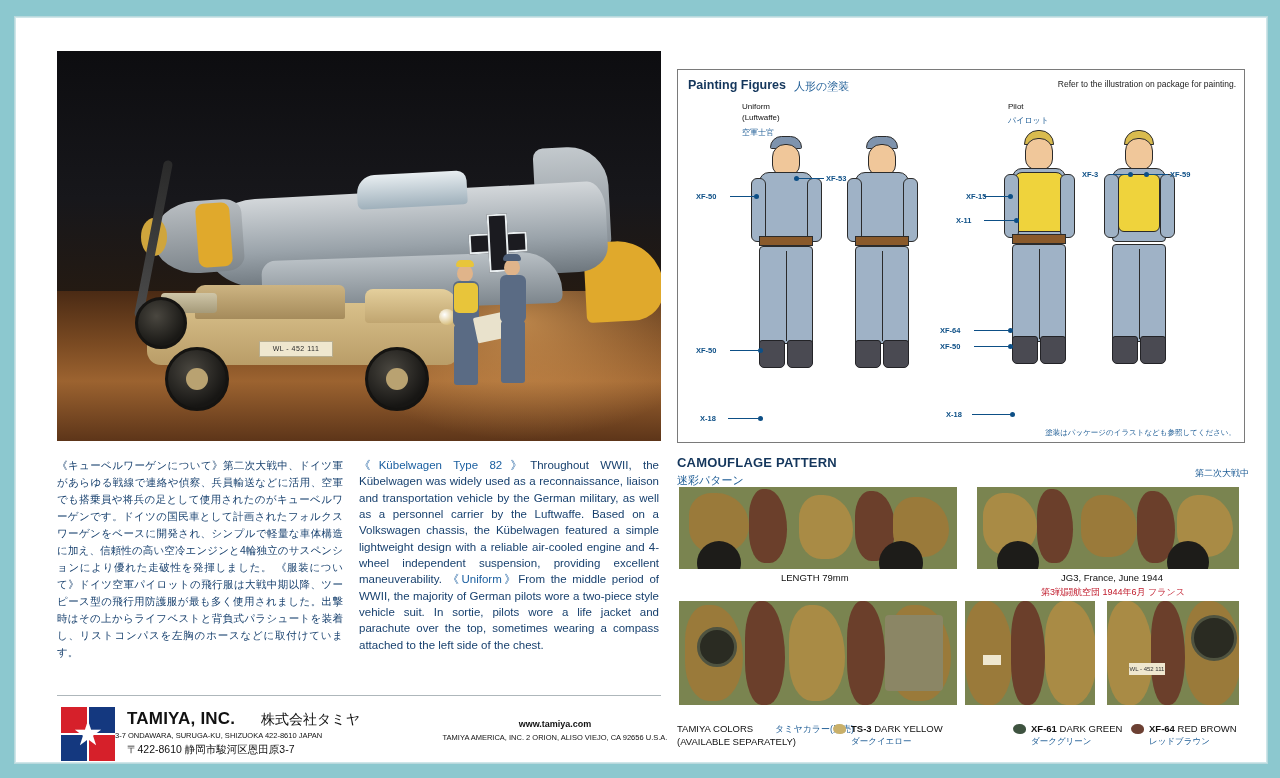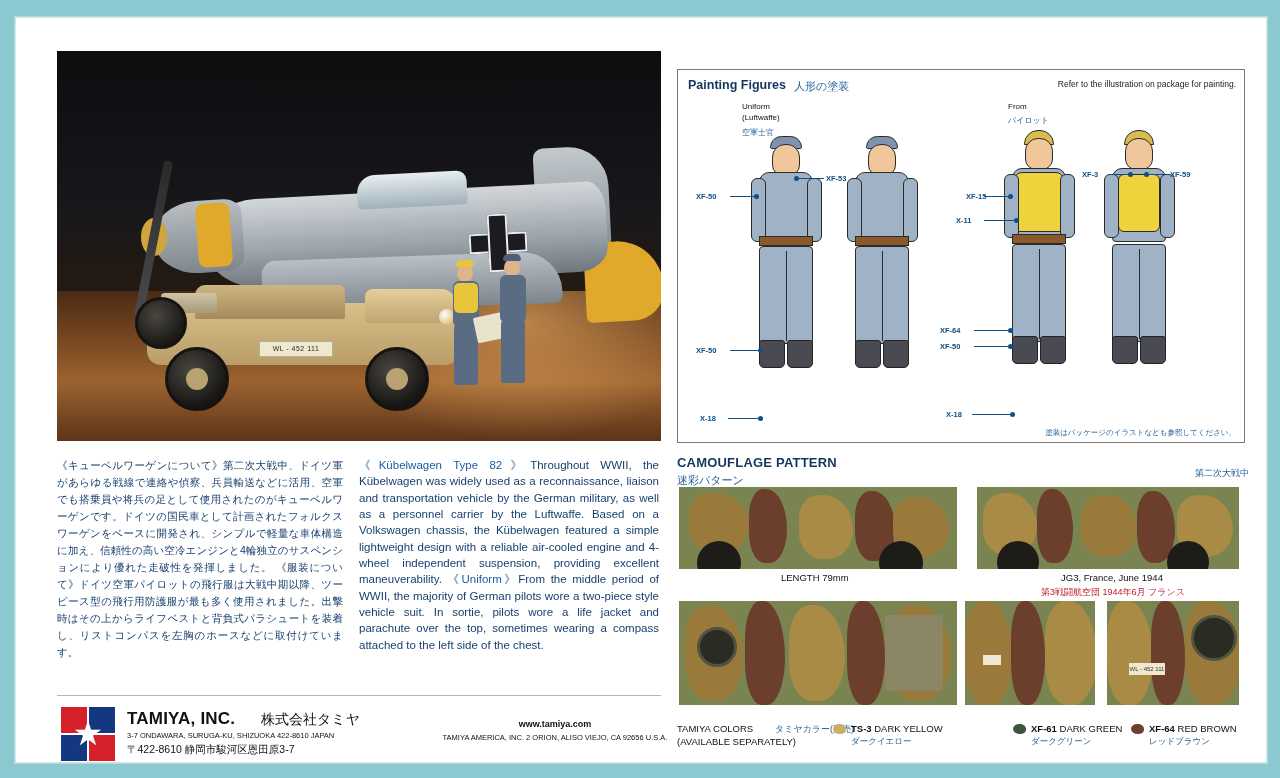--- a/index.html
+++ b/index.html
@@ -204,21 +204,21 @@
   .sb1 { left:0; top:0; background:#d6202a; }
   .sb2 { left:28px; top:0; background:#14387f; }
   .sb3 { left:0; top:28px; background:#14387f; }
   .sb4 { left:28px; top:28px; background:#d6202a; }
   .star {
     position:absolute; left:9px; top:9px; width:36px; height:36px; color:#fff;
     font-size:34px; line-height:34px; text-align:center;
   }
   .tam-name { position:absolute; left:112px; top:692px; font-size:17px; font-weight:bold; color:#111; letter-spacing:.2px; }
   .tam-name-jp { position:absolute; left:246px; top:694px; font-size:14px; color:#111; }
-  .tam-addr1 { position:absolute; left:112px; top:714px; font-size:7.5px; color:#111; }
+  .tam-addr1 { position:absolute; left:100px; top:714px; font-size:7.5px; color:#111; }
   .tam-addr2 { position:absolute; left:112px; top:726px; font-size:10.5px; color:#111; }
   .web { position:absolute; left:452px; top:702px; width:176px; text-align:center; font-size:9px; font-weight:bold; color:#111; }
   .web2 { position:absolute; left:406px; top:716px; width:268px; text-align:center; font-size:7.5px; color:#111; }
   .colors-hdr { position:absolute; left:662px; top:706px; font-size:9.5px; color:#111; }
   .colors-hdr2 { position:absolute; left:662px; top:719px; font-size:9.5px; color:#111; }
   .colors-jp { position:absolute; left:760px; top:706px; font-size:9px; color:#1d5c95; }
   .paint { position:absolute; font-size:9.5px; color:#111; }
   .paint .code { font-weight:bold; }
   .paint .jp { font-size:8.5px; color:#1d5c95; }
   .blob { position:absolute; width:13px; height:10px; border-radius:50% 50% 45% 55%; }
@@ -280,21 +280,21 @@
 
     <div class="paintbox">
       <div class="pb-title">Painting Figures</div>
       <div class="pb-title-jp">人形の塗装</div>
       <div class="pb-note">Refer to the illustration on package for painting.</div>
 
       <div class="pb-label" style="left:64px; top:32px;">Uniform</div>
       <div class="pb-label" style="left:64px; top:43px;">(Luftwaffe)</div>
       <div class="pb-label-jp" style="left:64px; top:57px;">空軍士官</div>
 
-      <div class="pb-label" style="left:330px; top:32px;">From</div>
+      <div class="pb-label" style="left:330px; top:32px;">Pilot</div>
       <div class="pb-label-jp" style="left:330px; top:45px;">パイロット</div>
 
       <div class="draw" style="left:72px; top:66px; width:70px; height:286px;">
         <div class="d-cap" style="left:20px; top:0;"></div>
         <div class="d-head" style="left:22px; top:8px;"></div>
         <div class="d-torso" style="left:9px; top:36px;"></div>
         <div class="d-arm" style="left:1px; top:42px;"></div>
         <div class="d-arm" style="left:57px; top:42px;"></div>
         <div class="d-belt" style="left:9px; top:100px;"></div>
         <div class="d-legs" style="left:9px; top:110px;">

